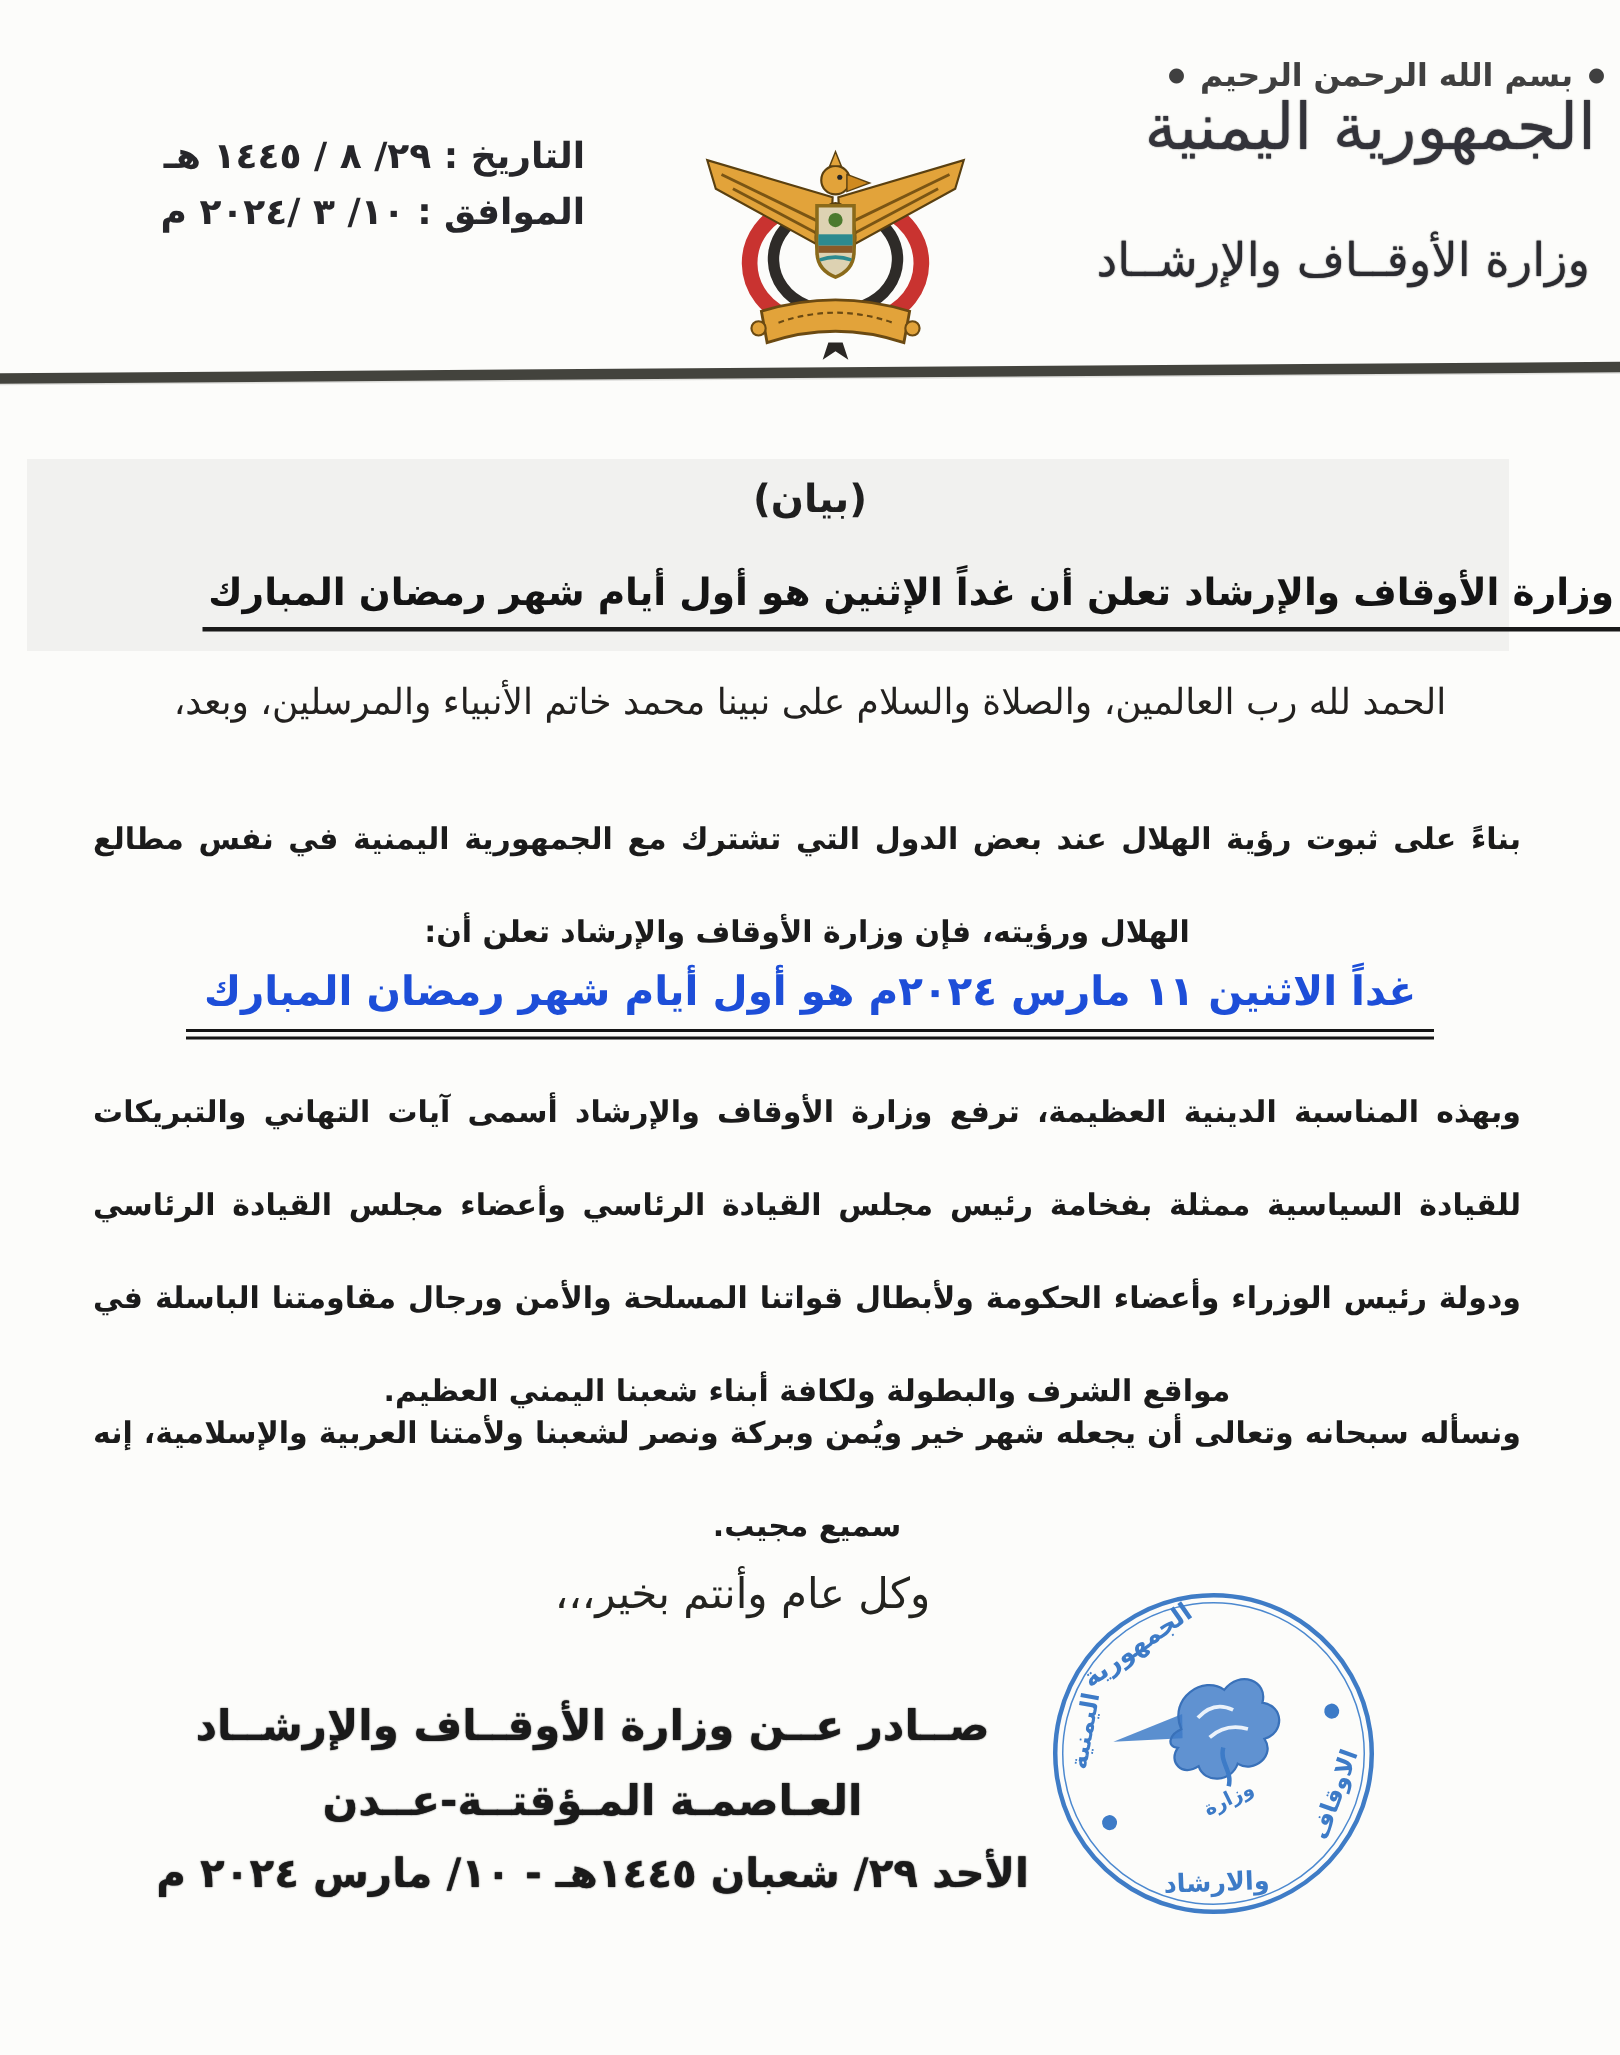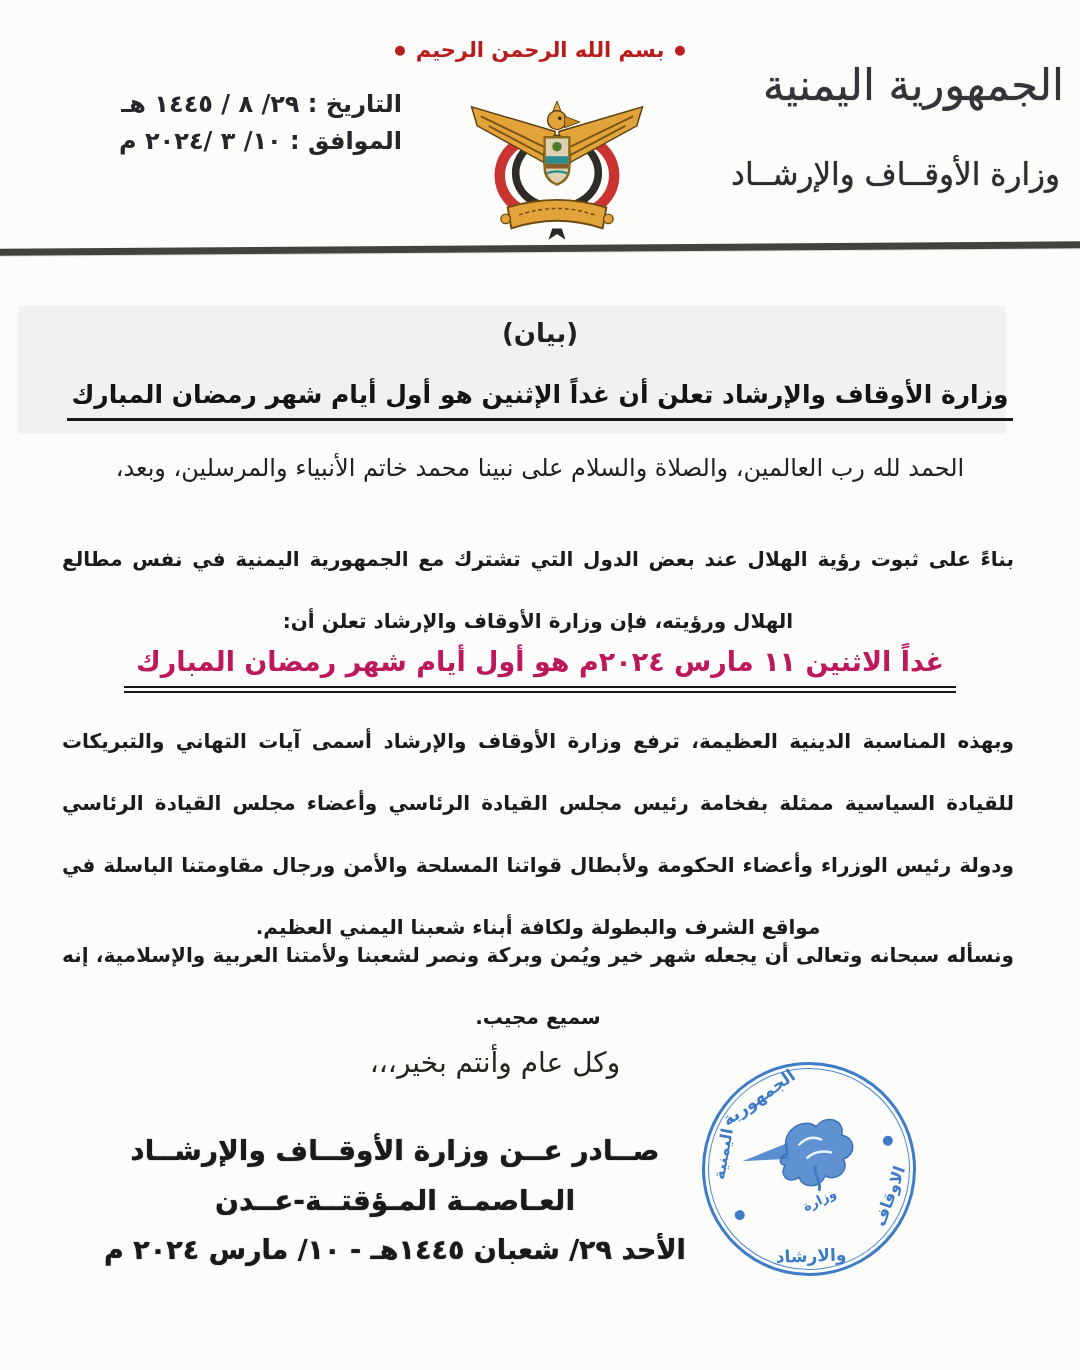--- a/index.html
+++ b/index.html
@@ -4,53 +4,53 @@
 <style>
   html,body{margin:0;padding:0;}
   body{
     width:1080px;height:1370px;position:relative;overflow:hidden;
     background:#fcfcfa;color:#1c1c1c;
     font-family:"DejaVu Sans", sans-serif;direction:rtl;
   }
   .abs{position:absolute;}
 
   
-  .date-block{left:64px;top:86px;width:338px;font-size:24px;font-weight:bold;
+  .date-block{left:52px;top:86px;width:338px;font-size:24px;font-weight:bold;
     line-height:37px;color:#26262a;text-align:right;}
   .republic-title{right:16px;top:60px;font-size:43px;font-weight:normal;color:#33333a;
     letter-spacing:-1px;text-shadow:0 0 1px #444;}
   .ministry-title{right:20px;top:156px;font-size:31px;font-weight:normal;color:#2b2b30;
     text-shadow:0 0 1px #333;}
-  .bismillah{left:0;top:38px;width:1080px;text-align:center;font-size:21px;
-    font-weight:bold;color:#b91c1c;}
+  .bismillah{left:0;top:38px;width:1080px;font-size:21px;
+    font-weight:bold;color:#404040;}
   .bismillah .dot{font-size:13px;vertical-align:3px;padding:0 10px;}
   .emblem{left:462px;top:80px;}
 
   .header-rule{left:-4px;top:245px;width:1090px;height:7px;background:#43433d;
     transform:rotate(-0.4deg);box-shadow:0 1px 0 #88888240;}
 
   
   .statement-panel{left:18px;top:306px;width:988px;height:128px;background:#f1f1ef;}
   .statement-label{left:0;top:318px;width:1080px;text-align:center;
     font-size:26px;font-weight:bold;color:#1f1f1f;}
-  .statement-title{left:0;top:380px;width:1080px;text-align:center;white-space:nowrap;}
+  .statement-title{left:0;top:380px;width:1080px;text-align:right;white-space:nowrap;}
   .statement-title span{display:inline-block;font-size:25px;font-weight:bold;
     padding:0 4px 9px 4px;border-bottom:3px solid #191919;color:#141414;}
 
   .opening-line{left:0;top:454px;width:1080px;text-align:center;white-space:nowrap;
     font-size:24px;color:#23211f;}
 
   .para{left:62px;width:952px;font-size:20px;font-weight:bold;line-height:62px;
     text-align:justify;text-align-last:center;color:#1b1b1b;}
   .para-1{top:528px;}
   .para-2{top:710px;}
   .para-3{top:924px;}
 
   .announcement{left:0;top:646px;width:1080px;text-align:center;white-space:nowrap;}
-  .announcement span{display:inline-block;font-size:27px;font-weight:bold;color:#be185d;
+  .announcement span{display:inline-block;font-size:27px;font-weight:bold;color:#1d4ed8;
     padding:0 12px 9px 12px;border-bottom:7px double #161616;}
 
   .closing-line{left:285px;top:1046px;width:420px;text-align:center;
     font-size:28px;color:#242420;z-index:3;}
 
   
   .footer-block{left:50px;top:1134px;width:690px;text-align:center;z-index:3;}
   .footer-block div{font-size:28px;font-weight:bold;color:#1a1a1a;margin-bottom:17px;
     text-shadow:0 0 1px #222;}
   .footer-block .footer-date{font-size:27px;}

